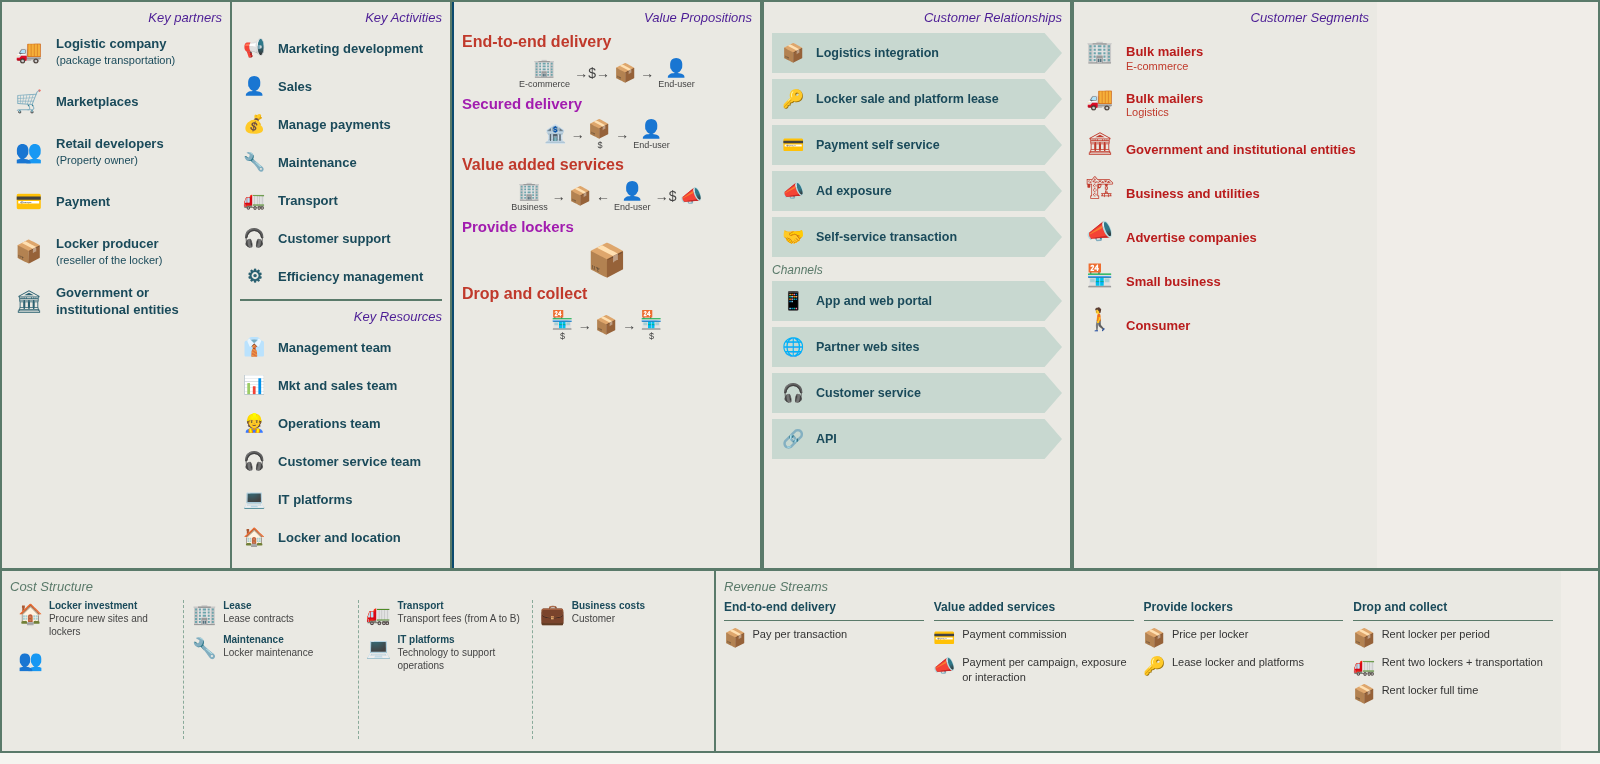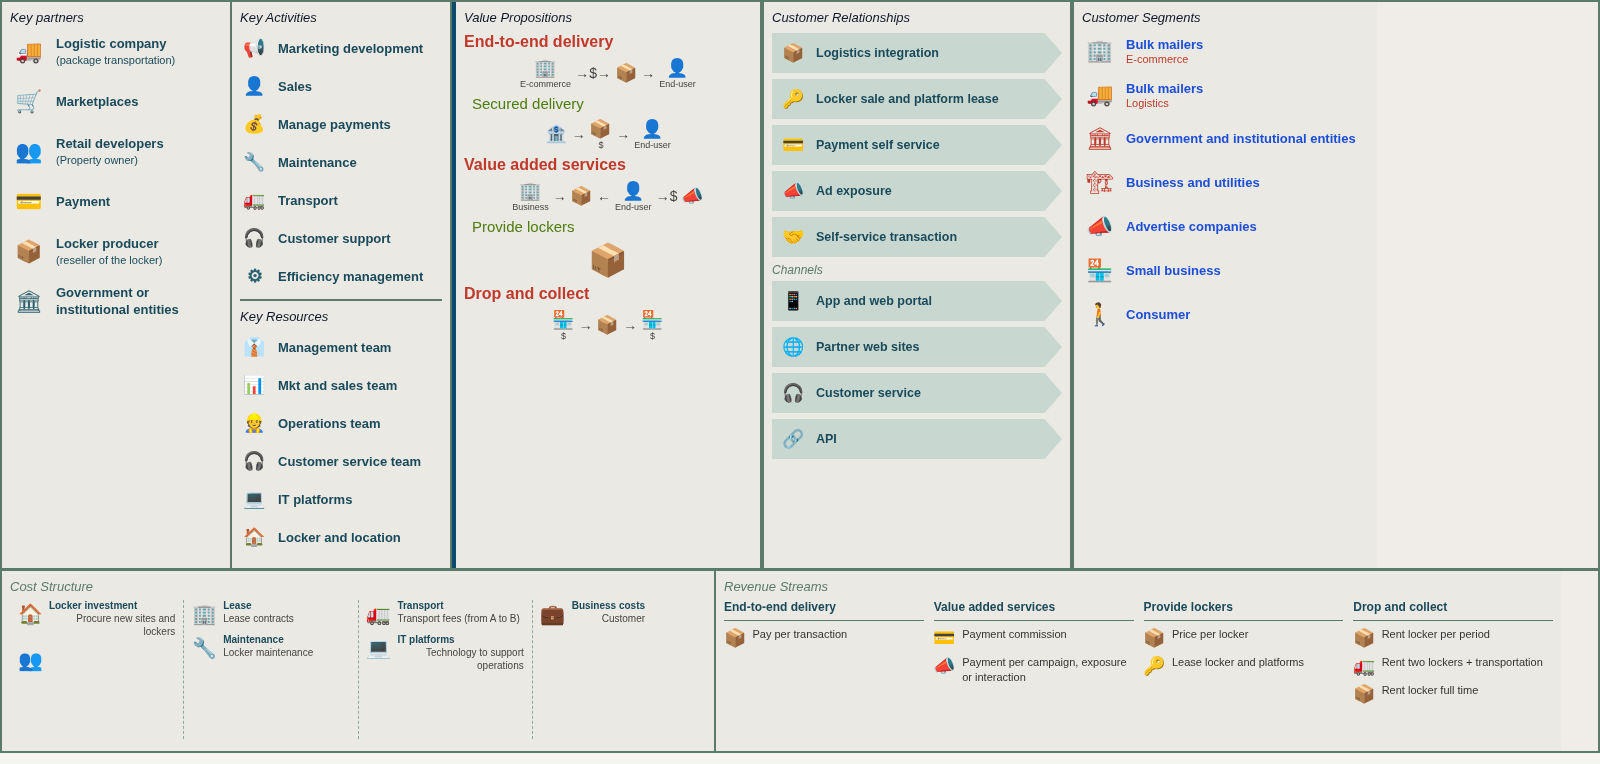--- a/index.html
+++ b/index.html
@@ -24,31 +24,32 @@
       min-height: 180px;
     }
     .section {
       border-right: 2px solid #5a7a6a;
       padding: 8px;
       position: relative;
     }
     .section:last-child { border-right: none; }
     .section-title {
       font-style: italic;
-      color: #0f172a;
+      color: #4c1d95;
       font-size: 13px;
       margin-bottom: 8px;
       font-weight: normal;
+      text-align: right;
     }
     
     .key-partners { width: 230px; background: #eae9e3; }
     
     .key-activities { width: 220px; background: #eae9e3; }
     
-    .value-props { width: 310px; background: #eae9e3; border-left: 4px solid #0c4a6e; }
+    .value-props { width: 310px; background: #eae9e3; border-left: 2px solid #0c4a6e; }
     
     .customer-rel { width: 310px; background: #eae9e3; border-left: 2px solid #5a7a6a; }
     
     .customer-seg { width: 305px; background: #eae9e3; border-left: 2px solid #5a7a6a; border-right: none; }
 
     .partner-item {
       display: flex;
       align-items: center;
       margin-bottom: 12px;
       gap: 8px;
@@ -110,25 +111,24 @@
     }
 
     
     .vp-heading-red {
       color: #c0392b;
       font-weight: bold;
       font-size: 16px;
       margin-bottom: 4px;
     }
     .vp-heading-teal {
-      color: #4d7c0f;
-      font-weight: normal;
+      color: #a21caf;
+      font-weight: bold;
       font-size: 15px;
       margin-bottom: 4px;
-      margin-left: 8px;
     }
     .vp-diagram {
       display: flex;
       align-items: center;
       justify-content: center;
       margin: 6px 0;
       gap: 4px;
       font-size: 10px;
       color: #444;
     }
@@ -197,24 +197,25 @@
       width: 36px;
       height: 36px;
       flex-shrink: 0;
       color: #c0392b;
       font-size: 22px;
       display: flex;
       align-items: center;
       justify-content: center;
     }
     .seg-text-bold {
-      color: #1d4ed8;
+      color: #b91c1c;
       font-weight: bold;
       font-size: 13px;
       line-height: 1.2;
+      margin-top: 11px;
     }
     .seg-text-sub {
       color: #c0392b;
       font-size: 11px;
       font-weight: normal;
     }
 
     
     .cost-structure {
       width: 714px;
@@ -260,21 +261,20 @@
     .cost-label {
       font-weight: bold;
       font-size: 10px;
       color: #1a4a5a;
       line-height: 1.2;
     }
     .cost-sub {
       font-size: 10px;
       color: #444;
       line-height: 1.3;
-      text-align: right;
     }
 
     .rev-grid {
       display: flex;
       gap: 10px;
     }
     .rev-col {
       flex: 1;
     }
     .rev-col-title {

